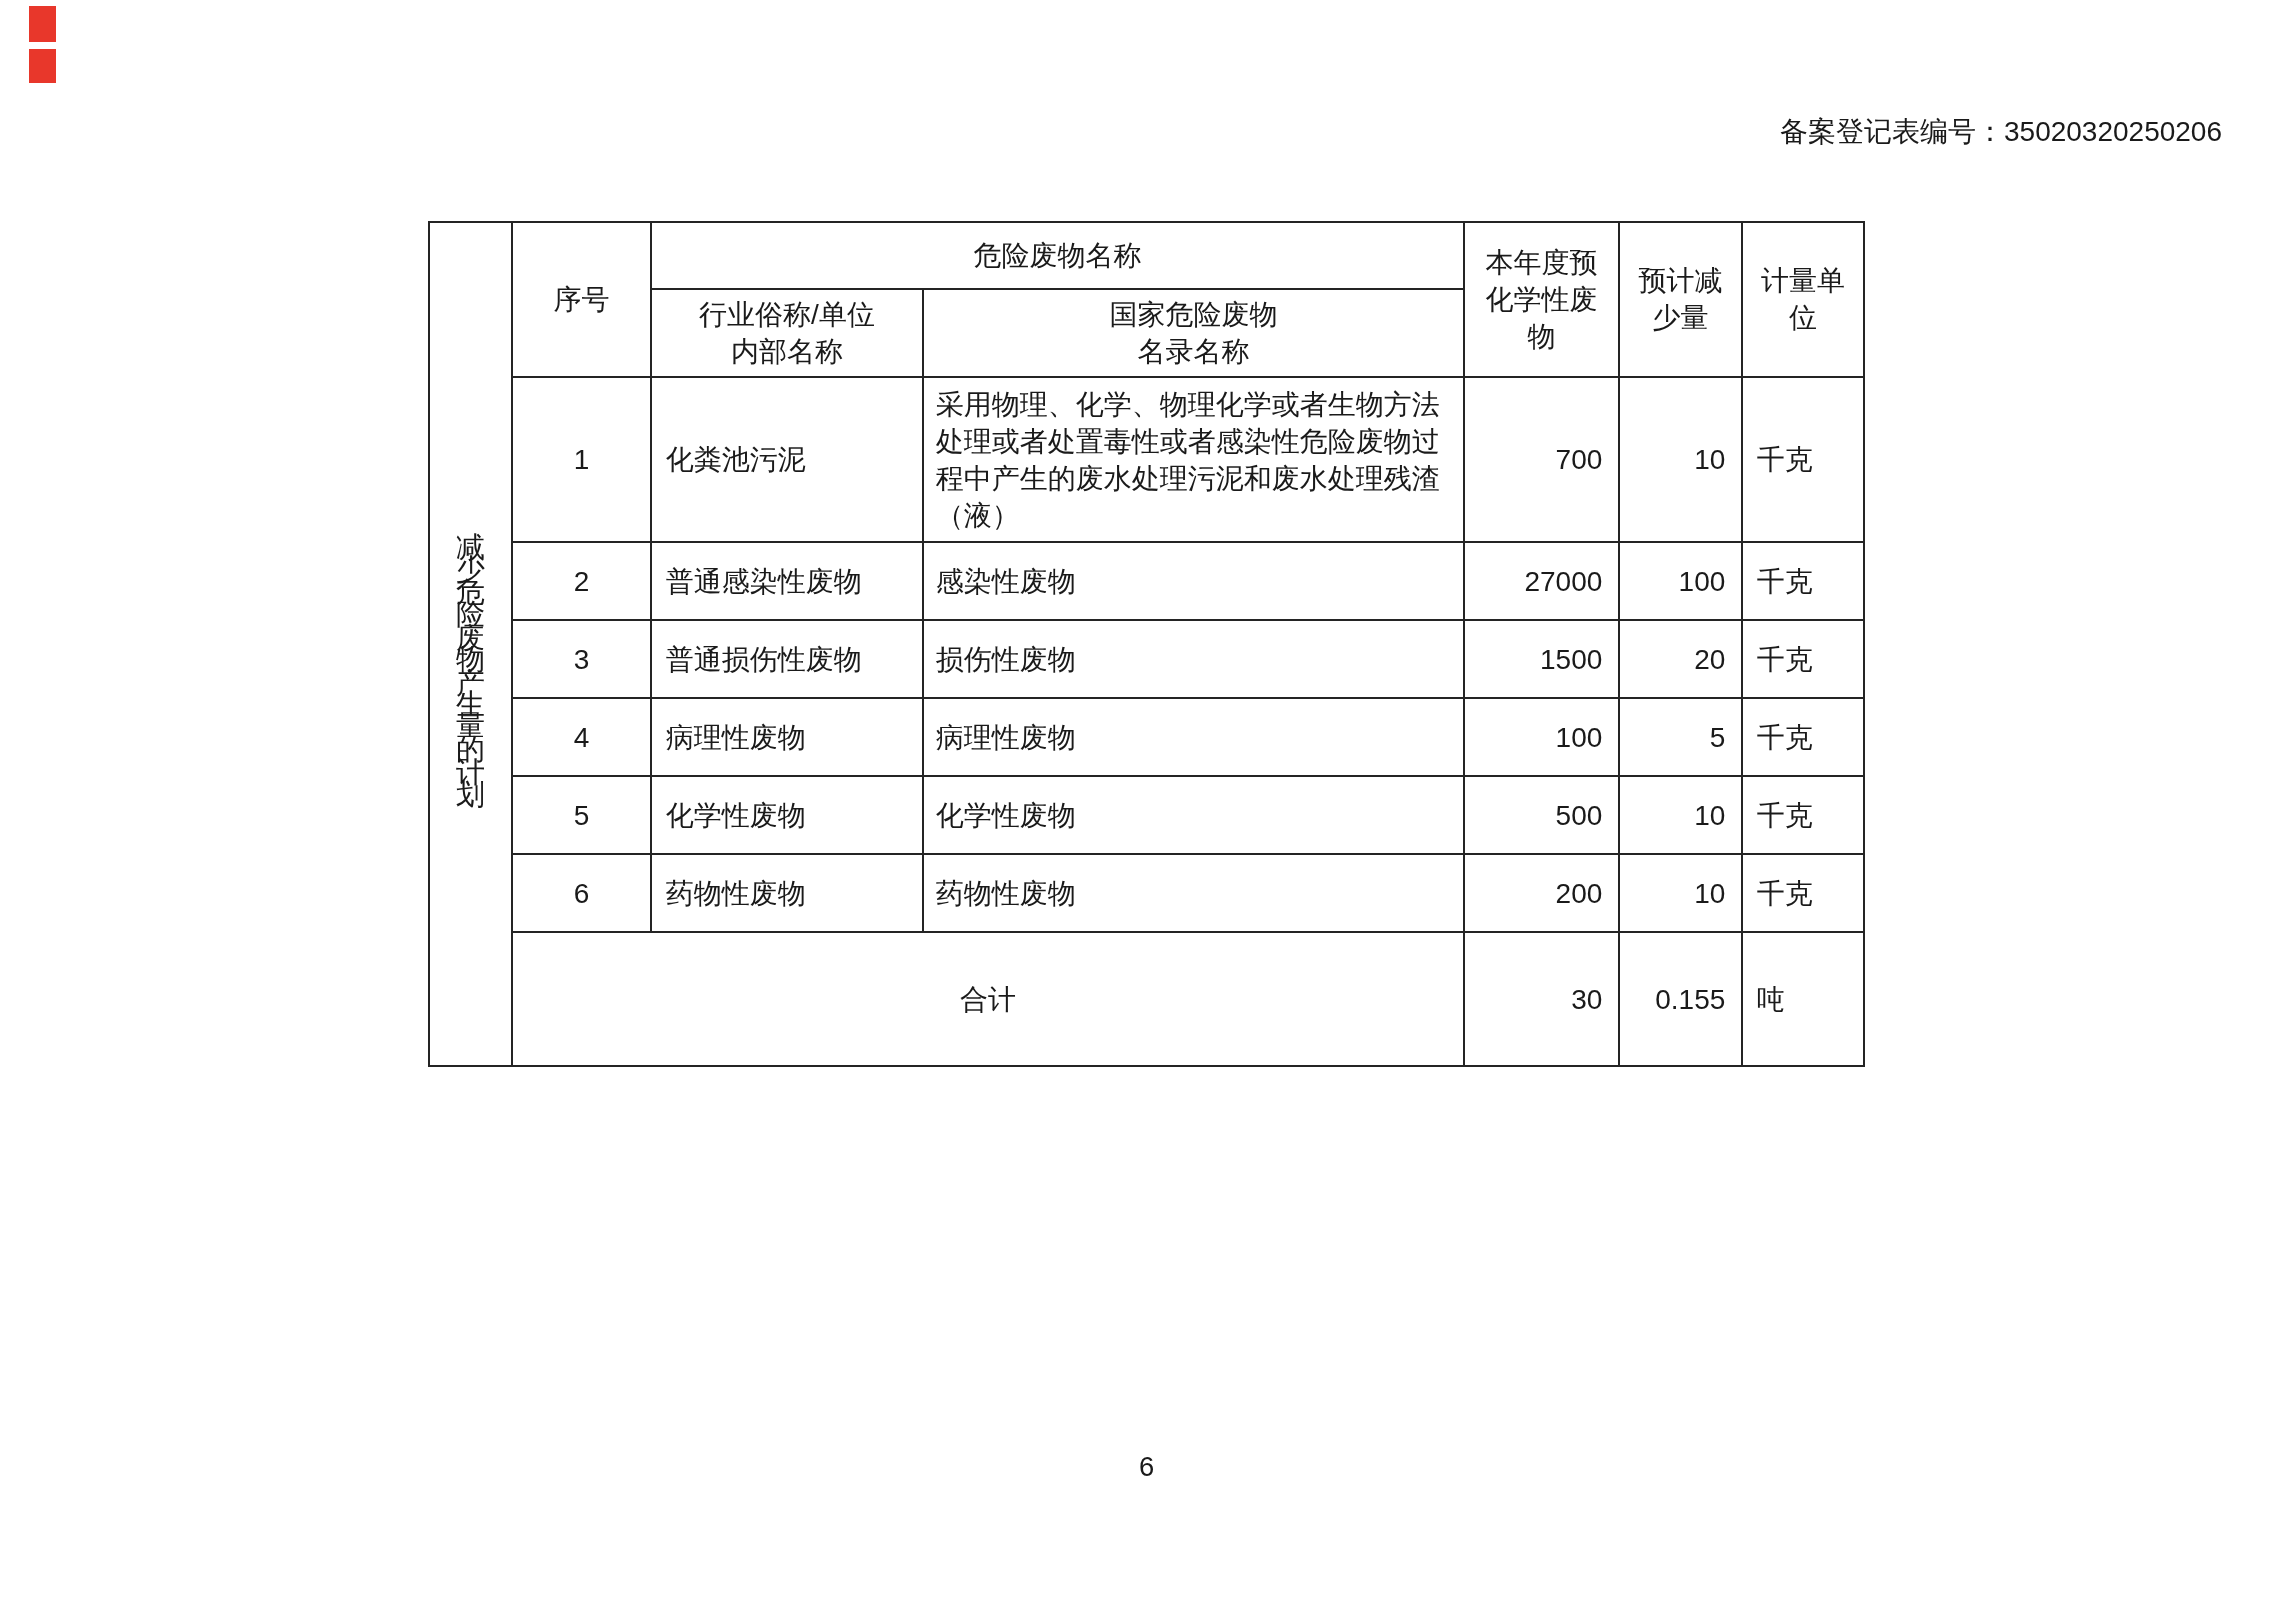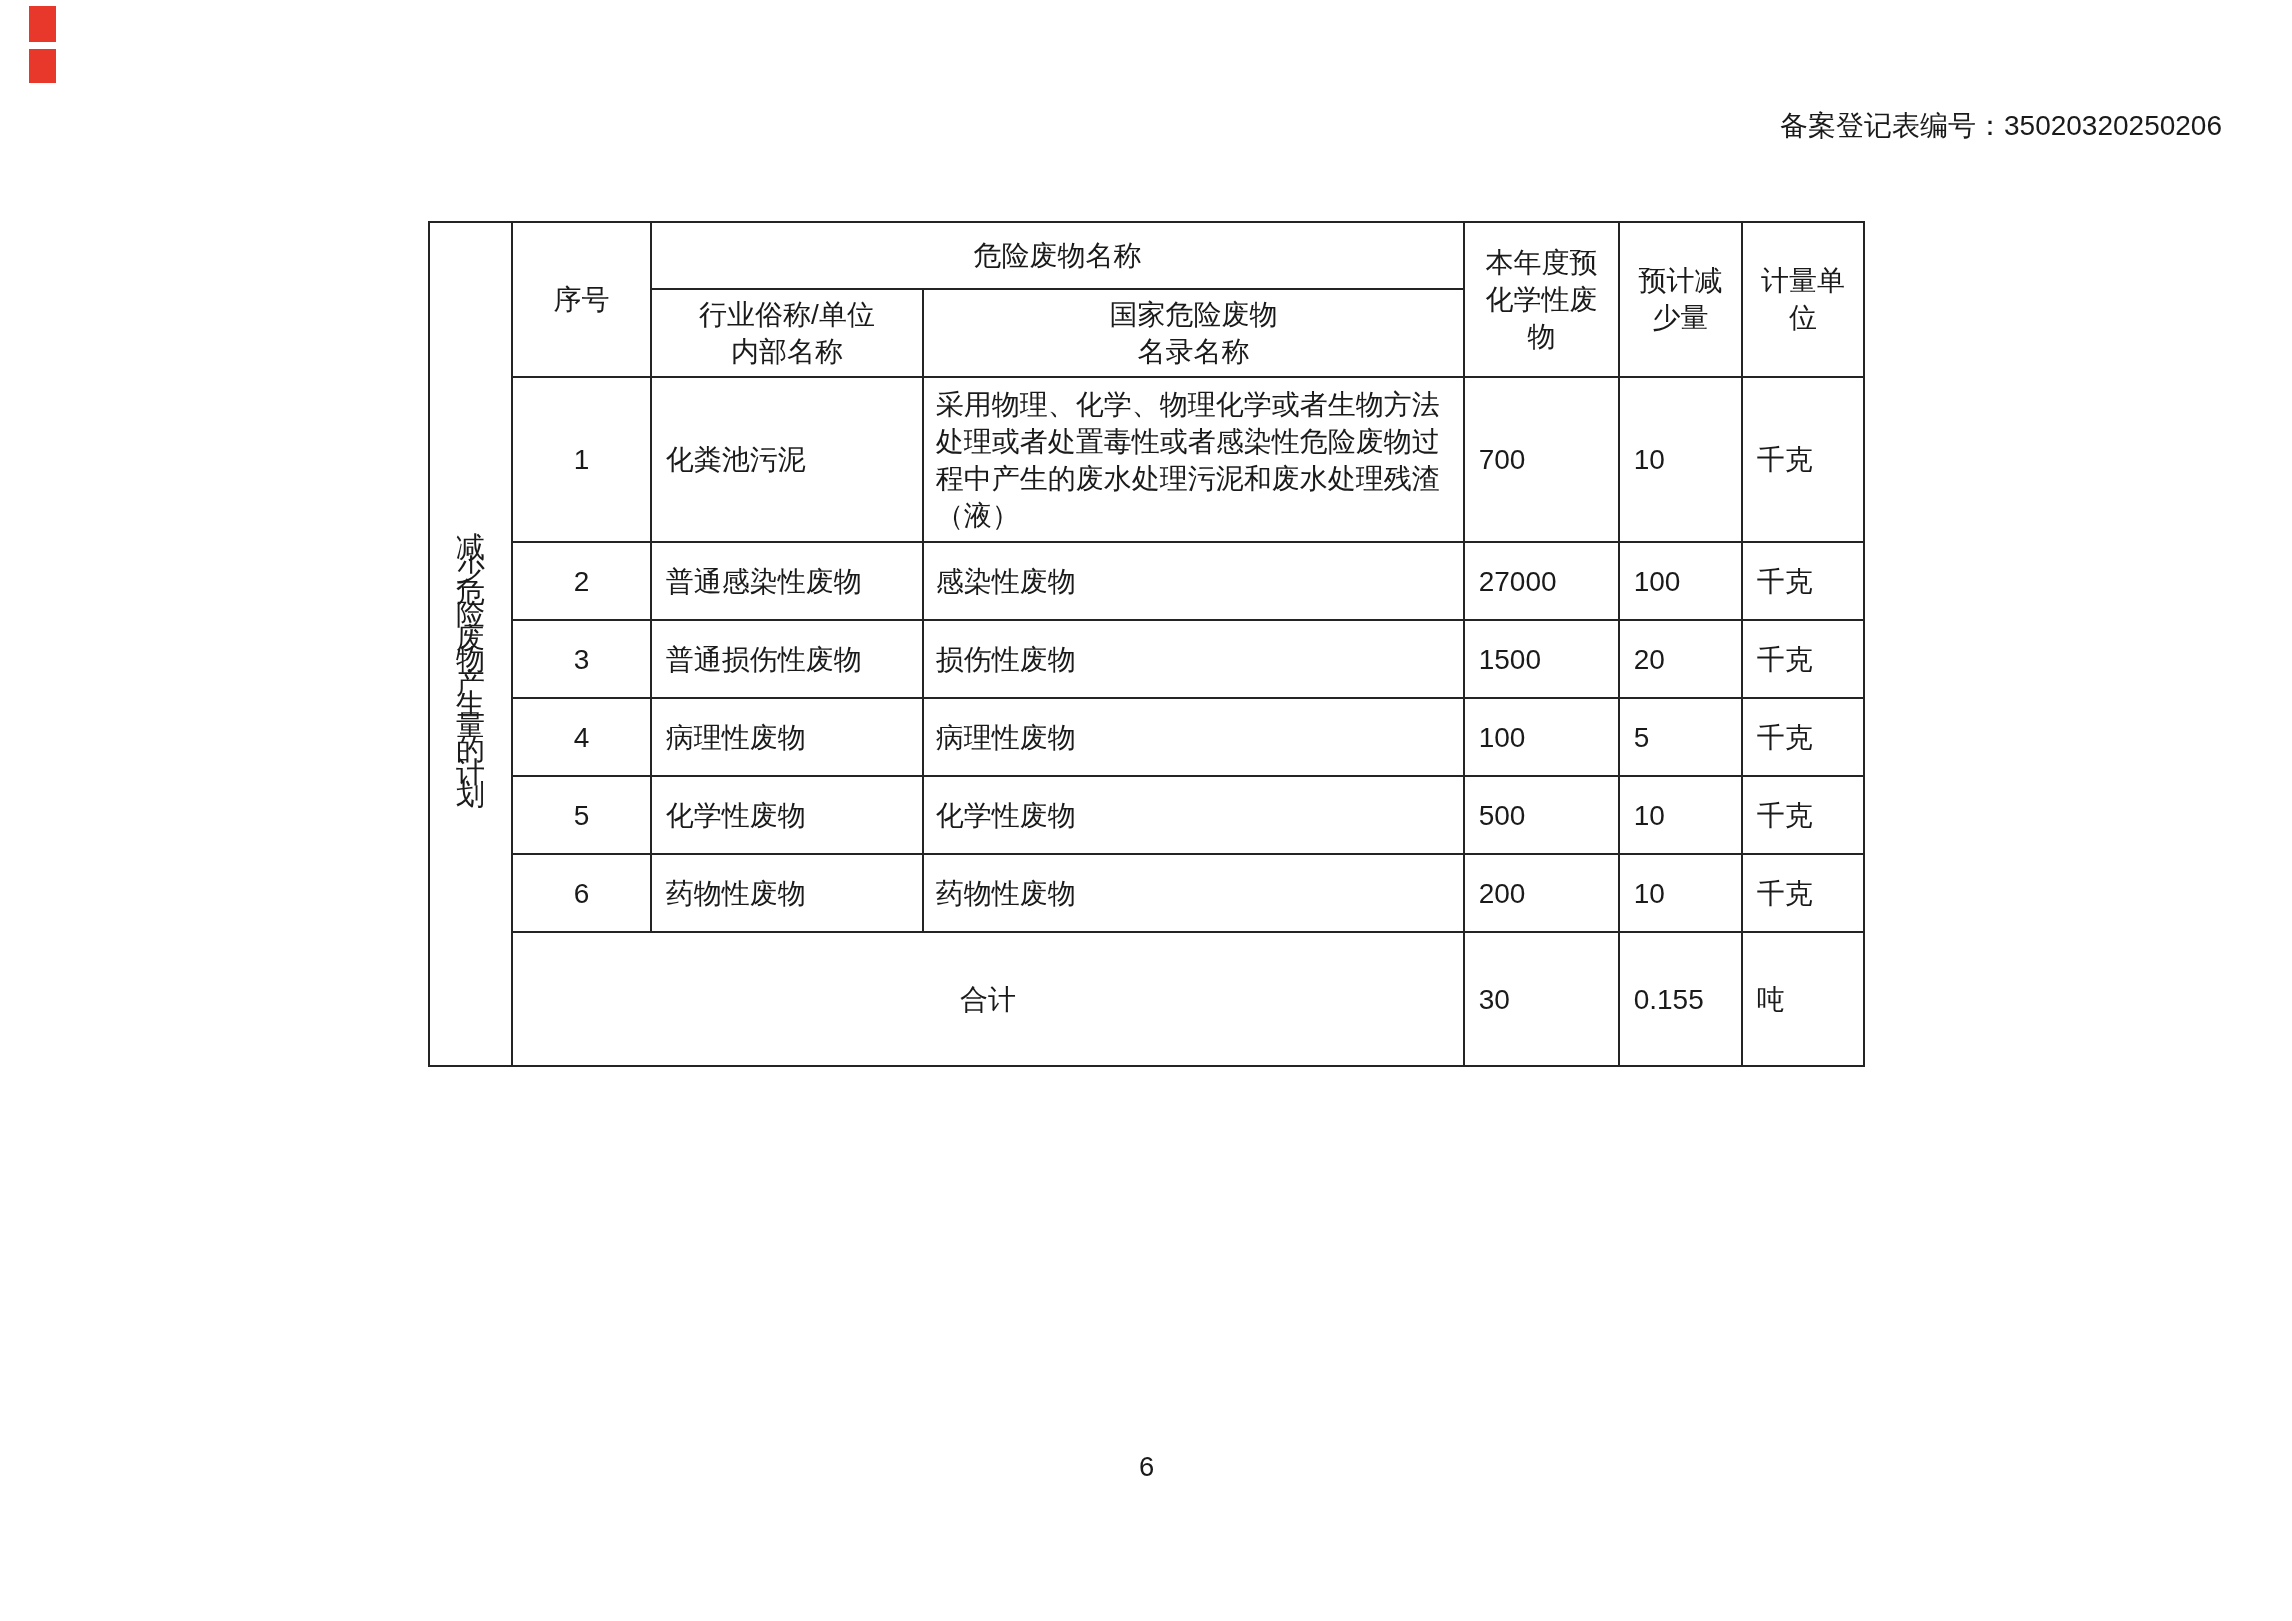--- a/index.html
+++ b/index.html
@@ -20,21 +20,21 @@
     left: 29px;
     width: 26.5px;
     background: #e8372b;
   }
   .corner-mark.m1 { top: 5.9px;  height: 36px; }
   .corner-mark.m2 { top: 49px; height: 34px; }
 
   
   .doc-number {
     position: absolute;
-    top: 110px;
+    top: 116px;
     right: 71px;
     font-size: 28px;
     line-height: 31px;
     color: #1a1a1a;
     white-space: nowrap;
   }
 
   
   .doc-title {
     position: absolute;
@@ -63,21 +63,21 @@
     border: 2px solid #242424;
     border-top-width: 2.9px;
     border-bottom-width: 2.9px;
     vertical-align: middle;
     padding: 5.9px 13.7px;
     line-height: 37px;
     overflow: hidden;
   }
   .c-center { text-align: center; }
   .c-left   { text-align: left; }
-  .c-right  { padding-right: 15.7px !important; }
+  .c-right  { text-align: right; padding-right: 15.7px !important; }
   .pre      { white-space: pre-line; line-height: 39px; }
   .catalog  { padding: 7.8px 11.8px !important; line-height: 37px; margin-left: 8px; }
   .unit-cell { padding-left: 13.7px !important; }
 
   td.side-cell { padding: 0 3.9px; }
   .side-text {
     display: block;
     margin: 0 auto;
     writing-mode: vertical-rl;
     text-orientation: upright;

